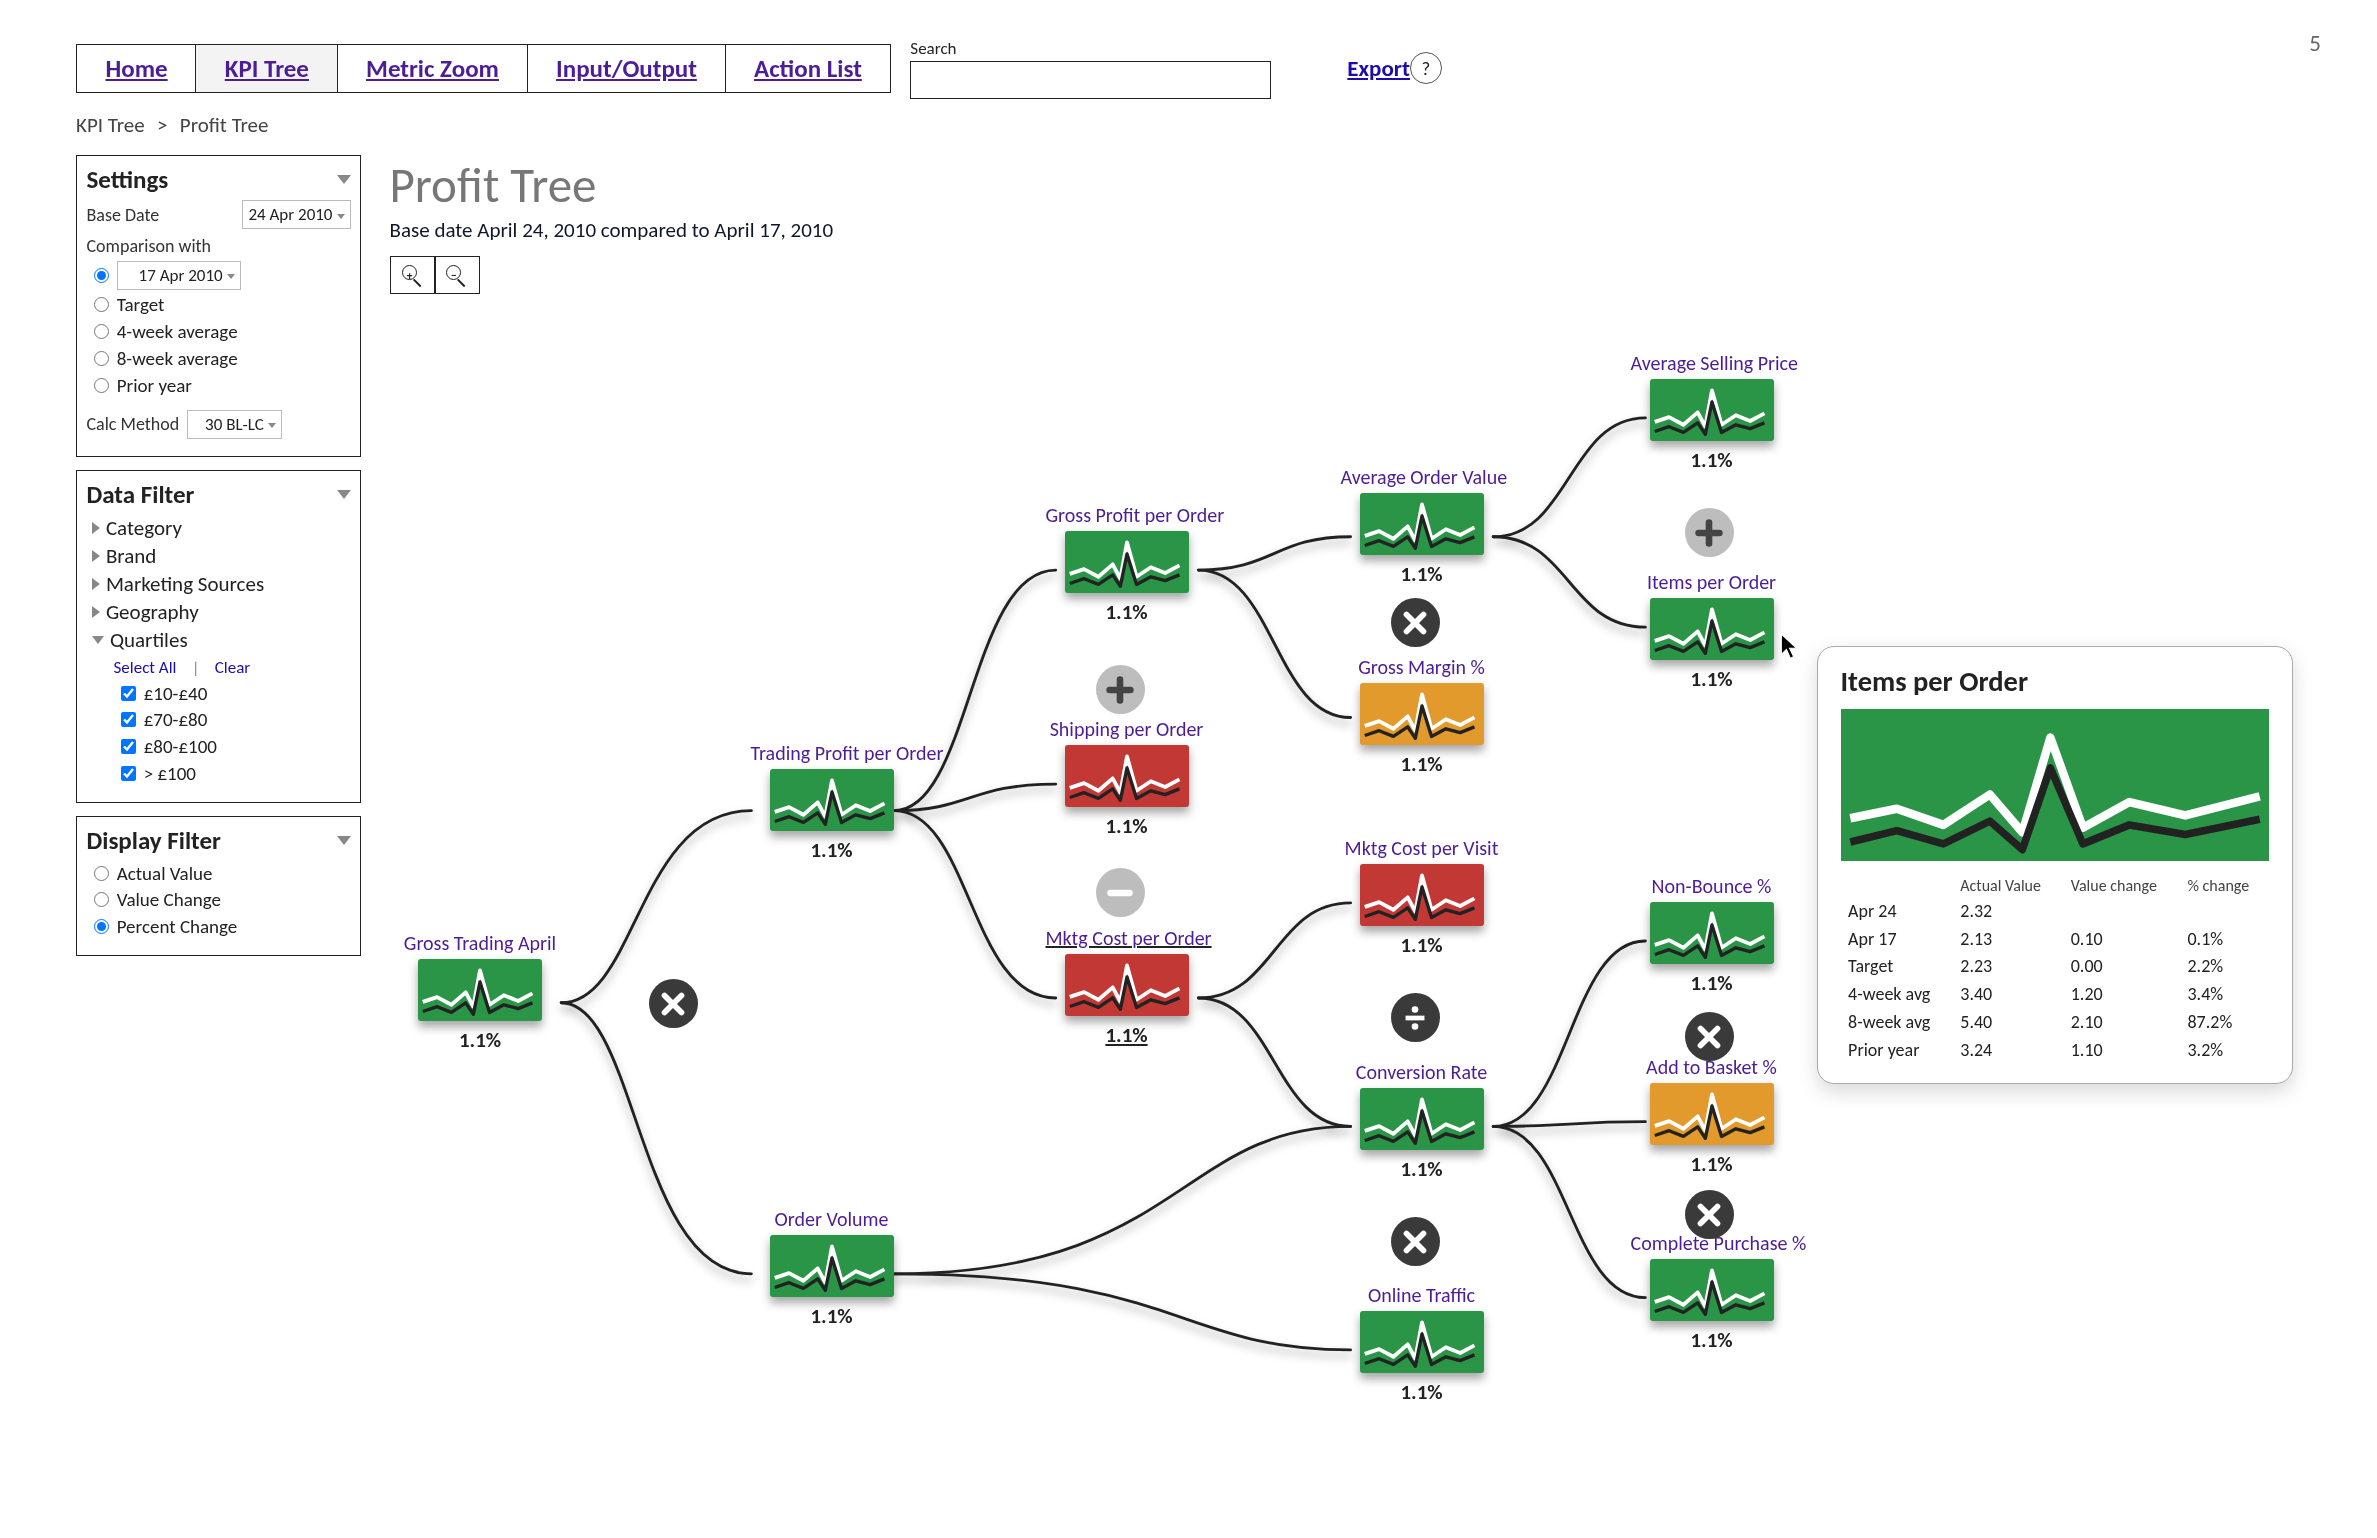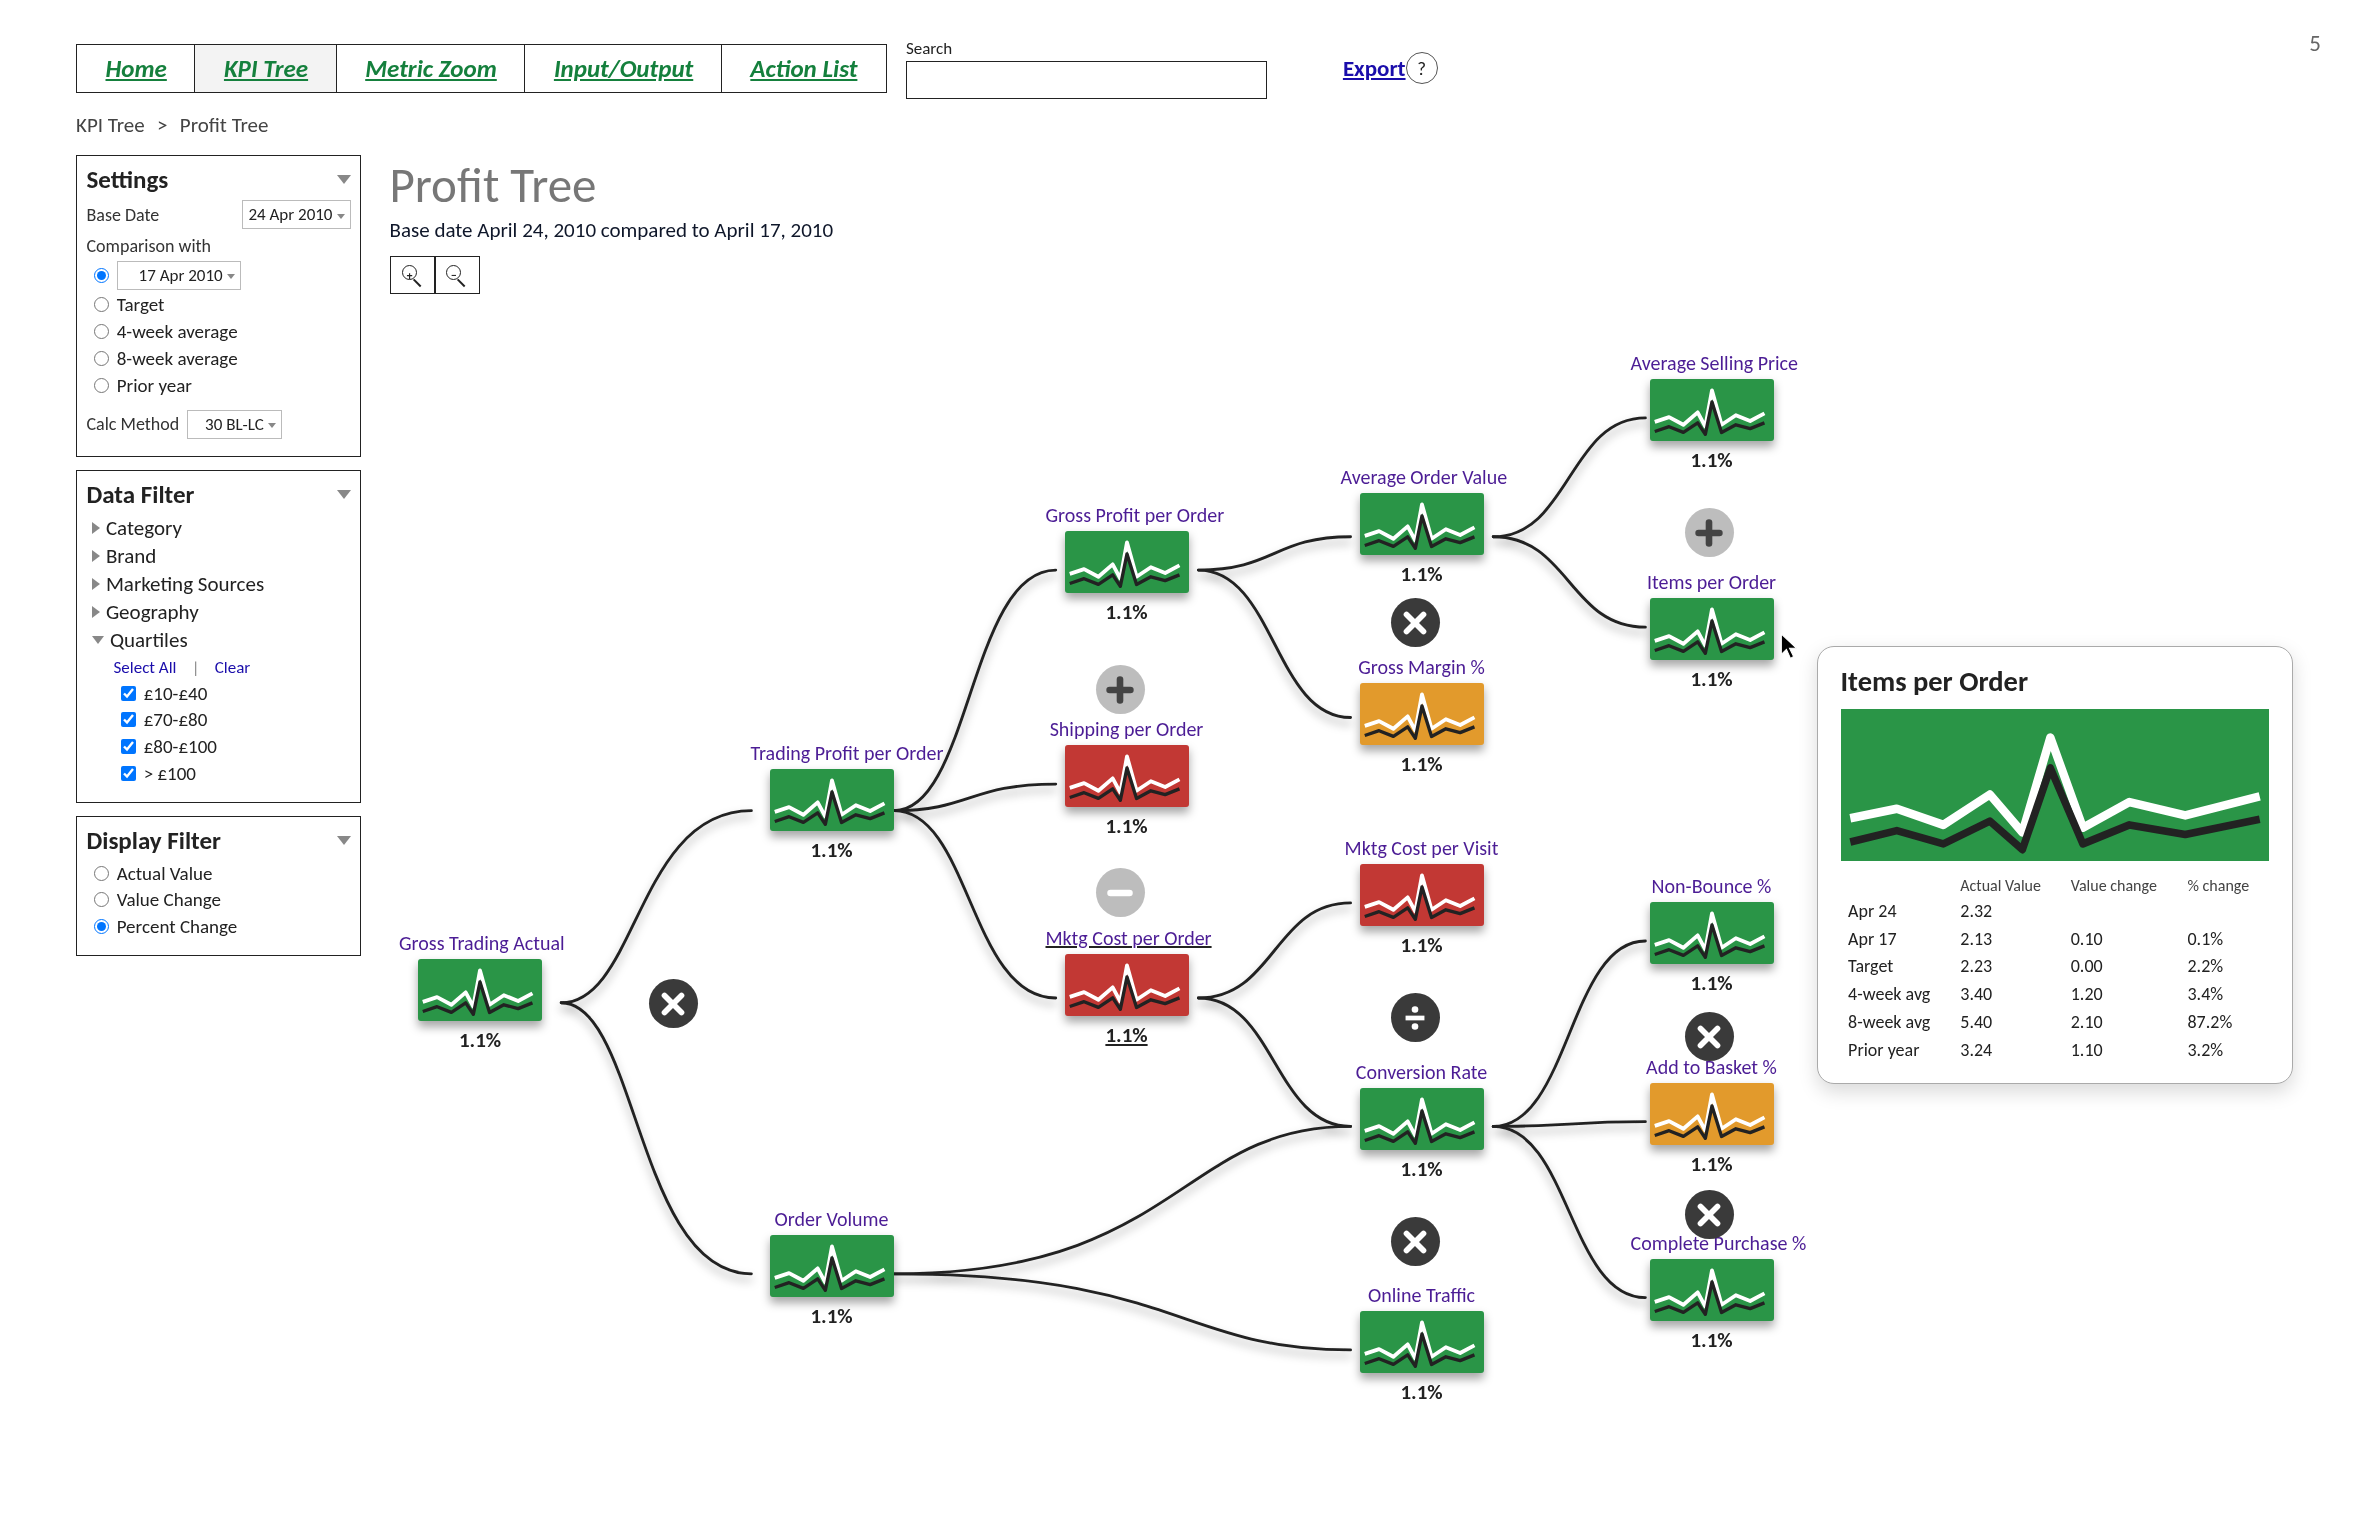--- a/index.html
+++ b/index.html
@@ -19,25 +19,24 @@
   }
 
   
   .topbar { display: flex; align-items: center; gap: 0; }
   .nav-tabs { display: flex; border: none; }
   .nav-tab {
     border: 1.9px solid #222;
     padding: 7.6px 28.5px;
     font-size: 25px; font-weight: 600;
     text-decoration: underline;
-    color: #15803d;
+    color: #4c1d95;
     background: #fff;
     cursor: pointer;
     margin-left: -1.9px;
-    font-style: italic;
   }
   .nav-tab:first-child { margin-left: 0; }
   .nav-tab.active { background: #f3f3f3; }
   .search-wrap { margin-left: 19px; }
   .search-label { font-size: 17px; display:block; margin-bottom:1.9px;}
   .search-input {
     width: 361px; height: 38px;
     border: 1.9px solid #222;
     font-size: 19px;
     padding: 3.8px 7.6px;
@@ -368,21 +367,21 @@
         <g id="sparkpath">
           <path d="M5 45 L20 40 L35 48 L50 35 L58 50 L65 12 L75 48 L90 38 L105 44 L120 36" stroke="#fff" stroke-width="4" fill="none" stroke-linejoin="round"></path>
           <path d="M5 55 L20 50 L35 56 L50 46 L58 58 L65 24 L75 56 L90 48 L105 52 L120 46" stroke="#222" stroke-width="3.5" fill="none" stroke-linejoin="round"></path>
         </g>
       </defs>
         </svg>
 
       
       <div id="nodes">
           <div class="node" style="left: 9.5px; top: 637px;">
-            <div class="node-title">Gross Trading Actual</div>
+            <div class="node-title">Gross Trading April</div>
             <div class="spark green">
               <svg viewBox="0 0 130 65">
                 <use href="#sparkpath"></use>
               </svg>
             </div>
             <div class="node-val">1.1%</div>
           </div>
           <div class="node" style="left: 361px; top: 447px;">
             <div class="node-title">Trading Profit per Order</div>
             <div class="spark green">

